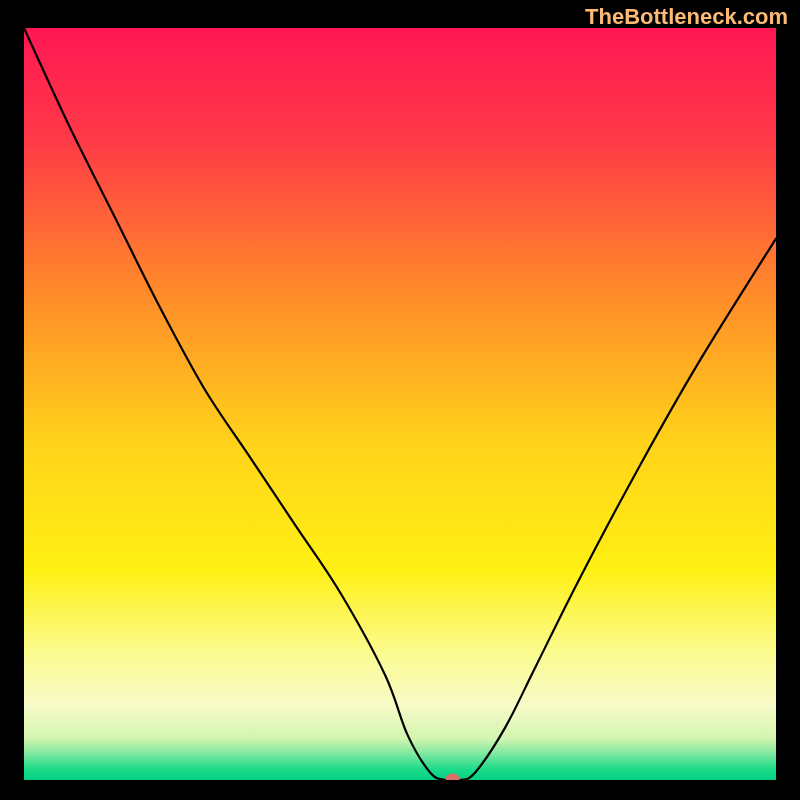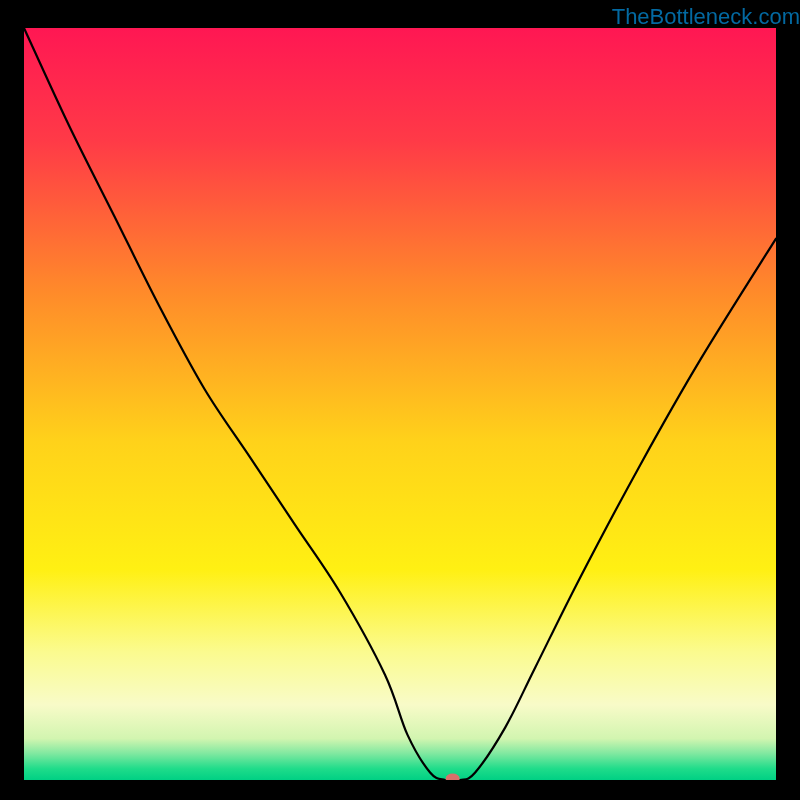--- a/index.html
+++ b/index.html
@@ -12,24 +12,24 @@
     overflow: hidden;
   }
   .container {
     position: relative;
     width: 800px;
     height: 800px;
   }
   .watermark {
     position: absolute;
     top: 4px;
-    right: 0;
-    color: #0369a1;
+    right: 12px;
+    color: #fdba74;
     font-size: 22px;
-    font-weight: 400;
+    font-weight: 700;
     z-index: 10;
   }
   .plot-frame {
     position: absolute;
     left: 24px;
     top: 28px;
     width: 752px;
     height: 752px;
     background: #000;
   }

